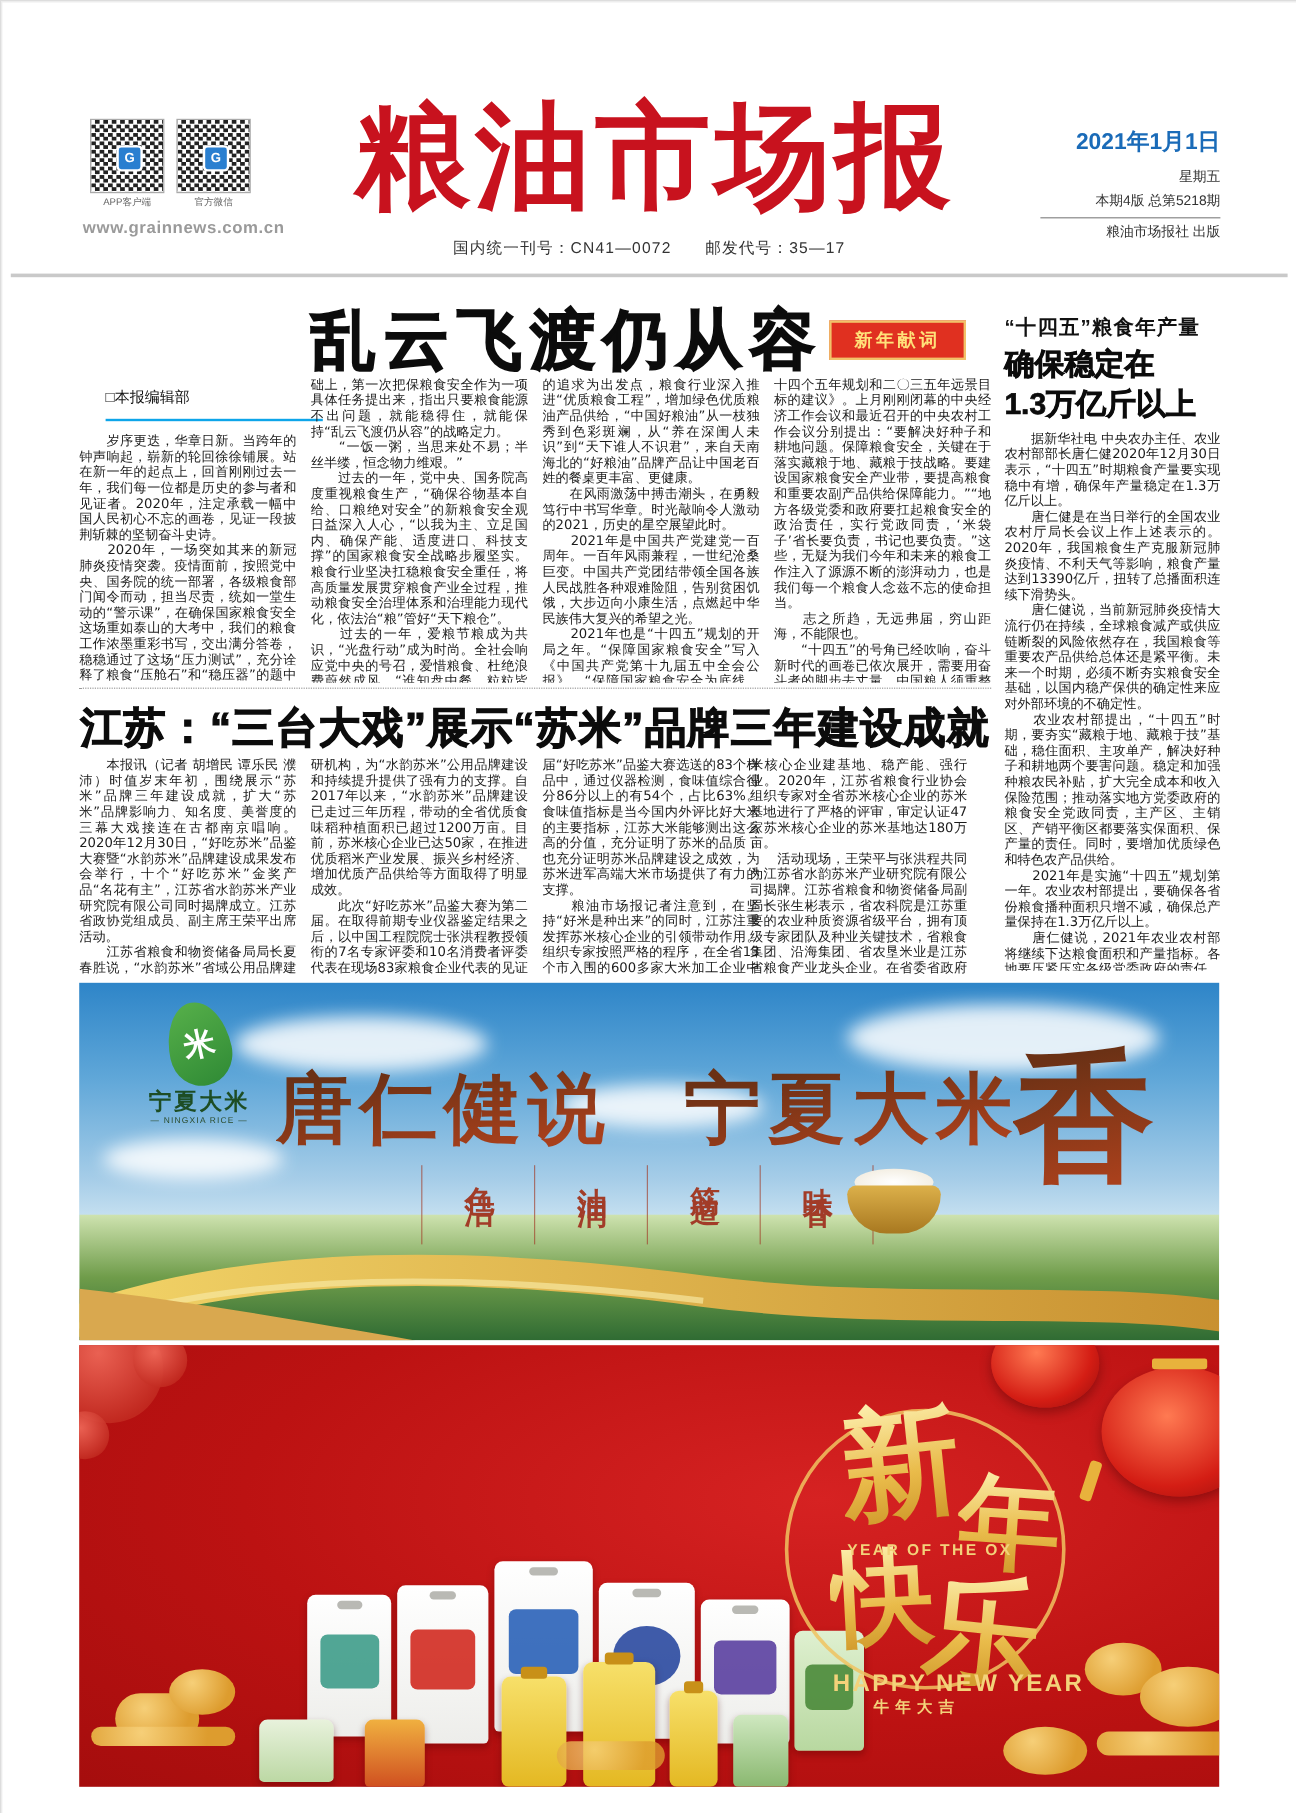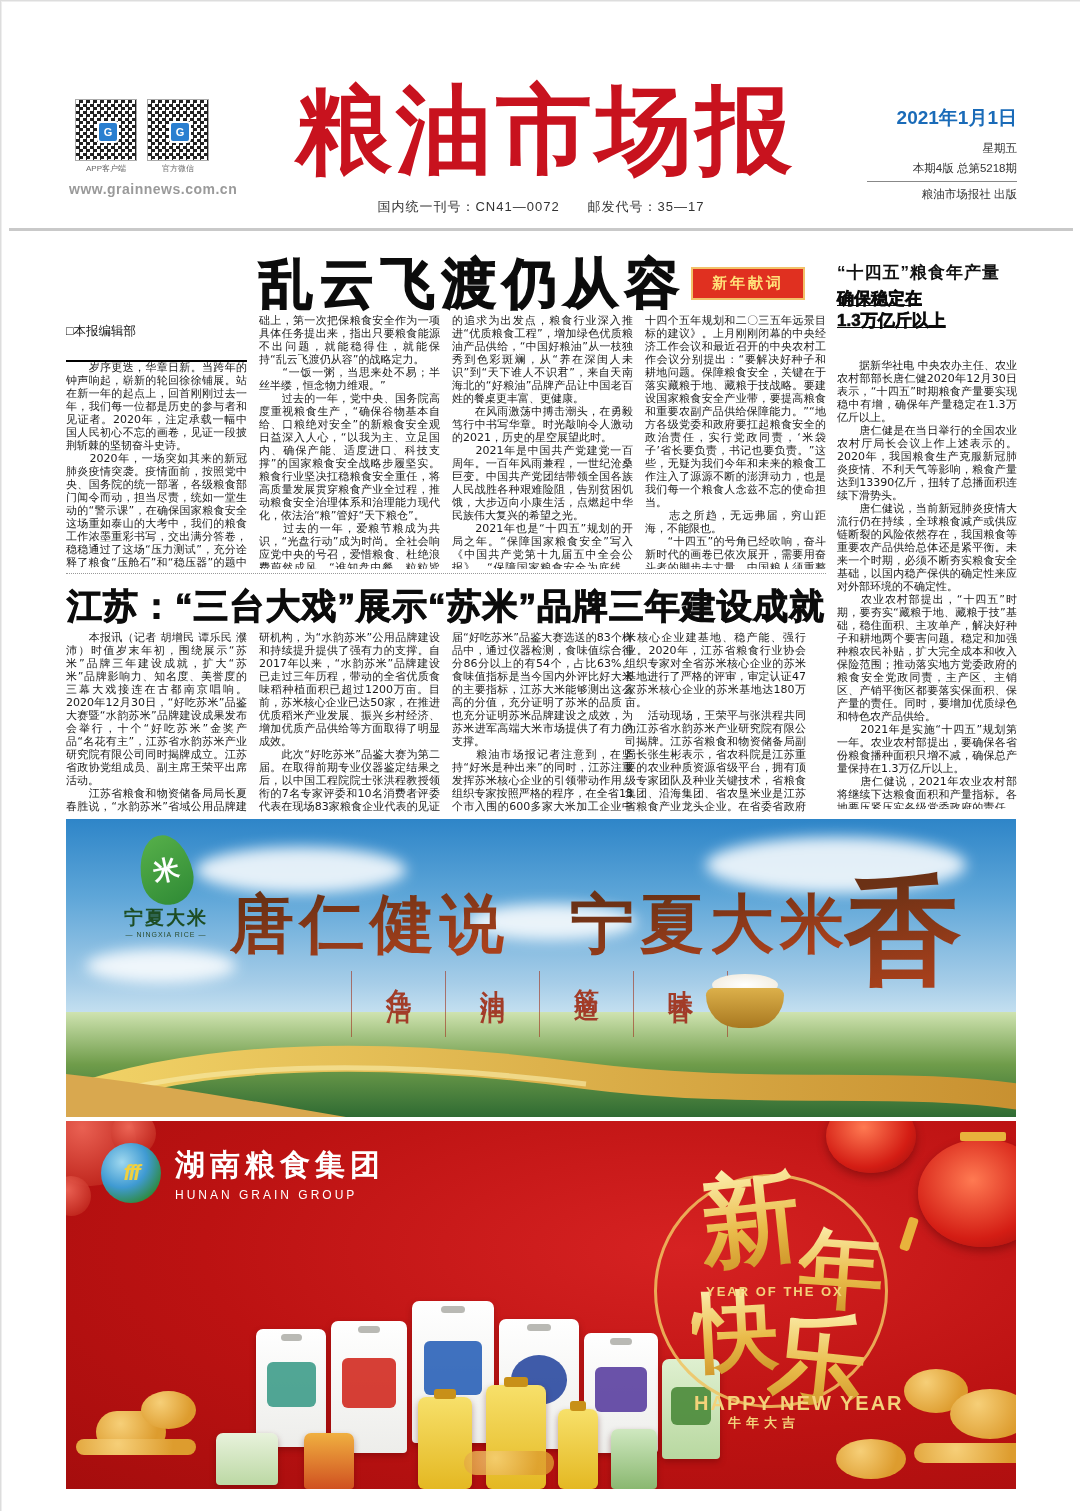--- a/index.html
+++ b/index.html
@@ -23,25 +23,25 @@
   .date-small{font-size:11.5px;color:#333;line-height:1.7;text-align:right;}
   .date-rule{height:1px;background:#888;margin:3px 0;}
   .serial{font-size:13px;color:#333;letter-spacing:1px;}
   .mast-rule{height:3px;background:#c9c9c9;}
 
   
   .lead-headline{font-size:54px;font-weight:900;color:#0c0c0c;letter-spacing:7px;
       -webkit-text-stroke:1.5px #0c0c0c;white-space:nowrap;}
   .badge{background:#e03020;color:#ffe27a;font-size:15px;font-weight:bold;
       padding:5px 19px;border:2px solid #f2c26a;letter-spacing:3px;}
-  .byline{font-size:12.5px;color:#111;border-bottom:2px solid #000000;padding-bottom:20px;width:181px;}
+  .byline{font-size:12.5px;color:#111;border-bottom:2px solid #0ea5e9;padding-bottom:9px;width:181px;margin-left:22px;}
   .coltext{font-size:11px;line-height:13px;text-align:justify;color:#1a1a1a;
       white-space:pre-line;overflow:hidden;font-family:"DejaVu Sans",sans-serif;}
   .ra-kicker{font-size:17px;font-weight:bold;color:#111;letter-spacing:1px;}
-  .ra-title{font-size:17px;font-weight:900;color:#0c0c0c;line-height:1.3;text-decoration:underline;-webkit-text-stroke:.6px #0c0c0c;}
+  .ra-title{font-size:25px;font-weight:900;color:#0c0c0c;line-height:1.3;-webkit-text-stroke:.6px #0c0c0c;}
   .dotted-rule{border-top:1px dotted #999;}
   .js-headline{font-size:35px;font-weight:900;color:#0c0c0c;letter-spacing:1px;
       -webkit-text-stroke:1px #0c0c0c;text-align:center;white-space:nowrap;}
 
   
   #ad1{left:65px;top:818px;width:950px;height:298px;overflow:hidden;
       background:linear-gradient(180deg,#2e85c8 0%,#5ea6d8 26%,#a6cde8 55%,#d9ecf5 72%,#e8f2ea 80%);}
   .cloud{background:#fff;border-radius:50%;filter:blur(7px);opacity:.85;}
   .leaf{width:52px;height:70px;background:linear-gradient(160deg,#57b04a,#2f8a35);
       border-radius:50% 50% 50% 50%/62% 62% 40% 40%;transform:rotate(-12deg);
@@ -221,29 +221,20 @@
       <div class="bowl-body"></div>
     </div>
   </div>
 
   <div id="ad2" class="abs">
 
     <div class="flower" style="left:-20px;top:-25px;width:90px;height:90px;"></div>
     <div class="flower" style="left:45px;top:-10px;width:45px;height:45px;"></div>
     <div class="flower" style="left:-15px;top:55px;width:40px;height:40px;"></div>
 
-    <div class="abs" style="left:35px;top:22px;display:flex;align-items:center;gap:14px;">
-      <div class="globe">
-          <span>fff</span>
-        </div>
-      <div>
-        <div class="hn-cn">湖南粮食集团</div>
-        <div class="hn-en">HUNAN GRAIN GROUP</div>
-      </div>
-    </div>
 
     <div class="gcloud" style="left:30px;top:290px;width:70px;height:42px;border-radius:30px;"></div>
     <div class="gcloud" style="left:75px;top:270px;width:55px;height:38px;"></div>
     <div class="gcloud" style="left:10px;top:318px;width:120px;height:16px;border-radius:10px;"></div>
 
     <div class="bag" style="left:190px;bottom:42px;width:70px;height:118px;">
         <div class="hold"></div>
         <div class="lbl" style="background:#3e9c8a;"></div>
       </div>
     <div class="bag" style="left:265px;bottom:36px;width:76px;height:132px;">

